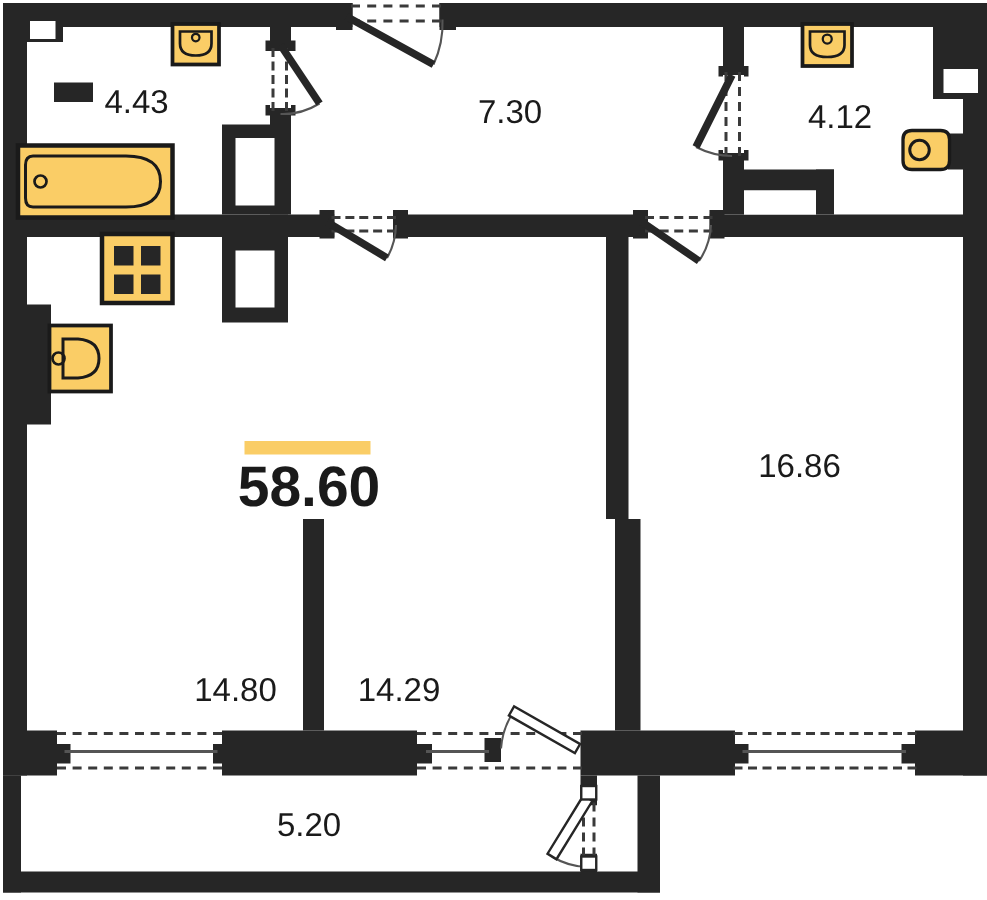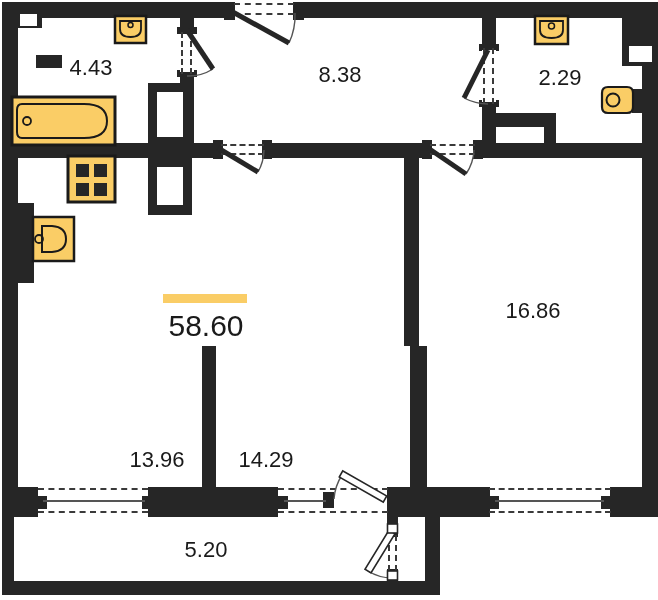--- a/index.html
+++ b/index.html
@@ -5,21 +5,21 @@
   html,body{margin:0;padding:0;background:#ffffff;}
   #plan{position:relative;width:658px;height:600px;background:#fff;overflow:hidden;
         font-family:"Liberation Sans","DejaVu Sans",sans-serif;}
   .w{position:absolute;background:var(--wall,#262626);}
   .o{position:absolute;background:#ffffff;}
   .dh{position:absolute;border-top:2px dashed var(--dash,#3a3a3a);height:0;}
   .dv{position:absolute;border-left:2px dashed var(--dash,#3a3a3a);width:0;}
   .tl{position:absolute;background:var(--thin-line,#555);height:2px;}
   .lbl{position:absolute;transform:translate(-50%,-50%);color:#1a1a1a;
        font-size:22px;letter-spacing:0px;white-space:nowrap;}
-  .lbl-total{font-size:30px;font-weight:normal;}
+  .lbl-total{font-size:38px;font-weight:bold;}
   .accent{position:absolute;background:var(--accent-bar,#FACD66);}
   svg{position:absolute;left:0;top:0;}
   .fx{fill:var(--fixture-fill,#FACD66);stroke:var(--fixture-stroke,#1a1a1a);}
   .fxline{fill:none;stroke:var(--fixture-stroke,#1a1a1a);}
   .leaf{stroke:var(--wall,#262626);stroke-width:5;}
   .arc{fill:none;stroke:var(--thin-line,#555);stroke-width:1.4;}
   .wleaf{fill:#ffffff;stroke:var(--wall,#262626);stroke-width:1.6;}
 </style>
 </head>
 <body>
@@ -175,19 +175,19 @@
     <g>
       <rect x="632" y="89" width="13" height="24" fill="#262626"></rect>
       <path class="fx" stroke-width="2.2" d="M608,87 L627,87 Q633,87 633,93 L633,107 Q633,113 627,113 L608,113 Q602,113 602,107 L602,93 Q602,87 608,87 Z"></path>
       <circle class="fxline" cx="613" cy="100" r="6.5" stroke-width="2"></circle>
     </g>
   </svg>
 
   <div class="accent" style="left:163px;top:294px;width:84px;height:9px"></div>
   <div class="lbl lbl-total" style="left:206px;top:326px">58.60</div>
   <div class="lbl" style="left:91px;top:68px">4.43</div>
-  <div class="lbl" style="left:340px;top:75px">8.38</div>
-  <div class="lbl" style="left:560px;top:78px">2.29</div>
+  <div class="lbl" style="left:340px;top:75px">7.30</div>
+  <div class="lbl" style="left:560px;top:78px">4.12</div>
   <div class="lbl" style="left:533px;top:311px">16.86</div>
-  <div class="lbl" style="left:157px;top:460px">13.96</div>
+  <div class="lbl" style="left:157px;top:460px">14.80</div>
   <div class="lbl" style="left:266px;top:460px">14.29</div>
   <div class="lbl" style="left:206px;top:550px">5.20</div>
 </div>
 
 </body></html>

